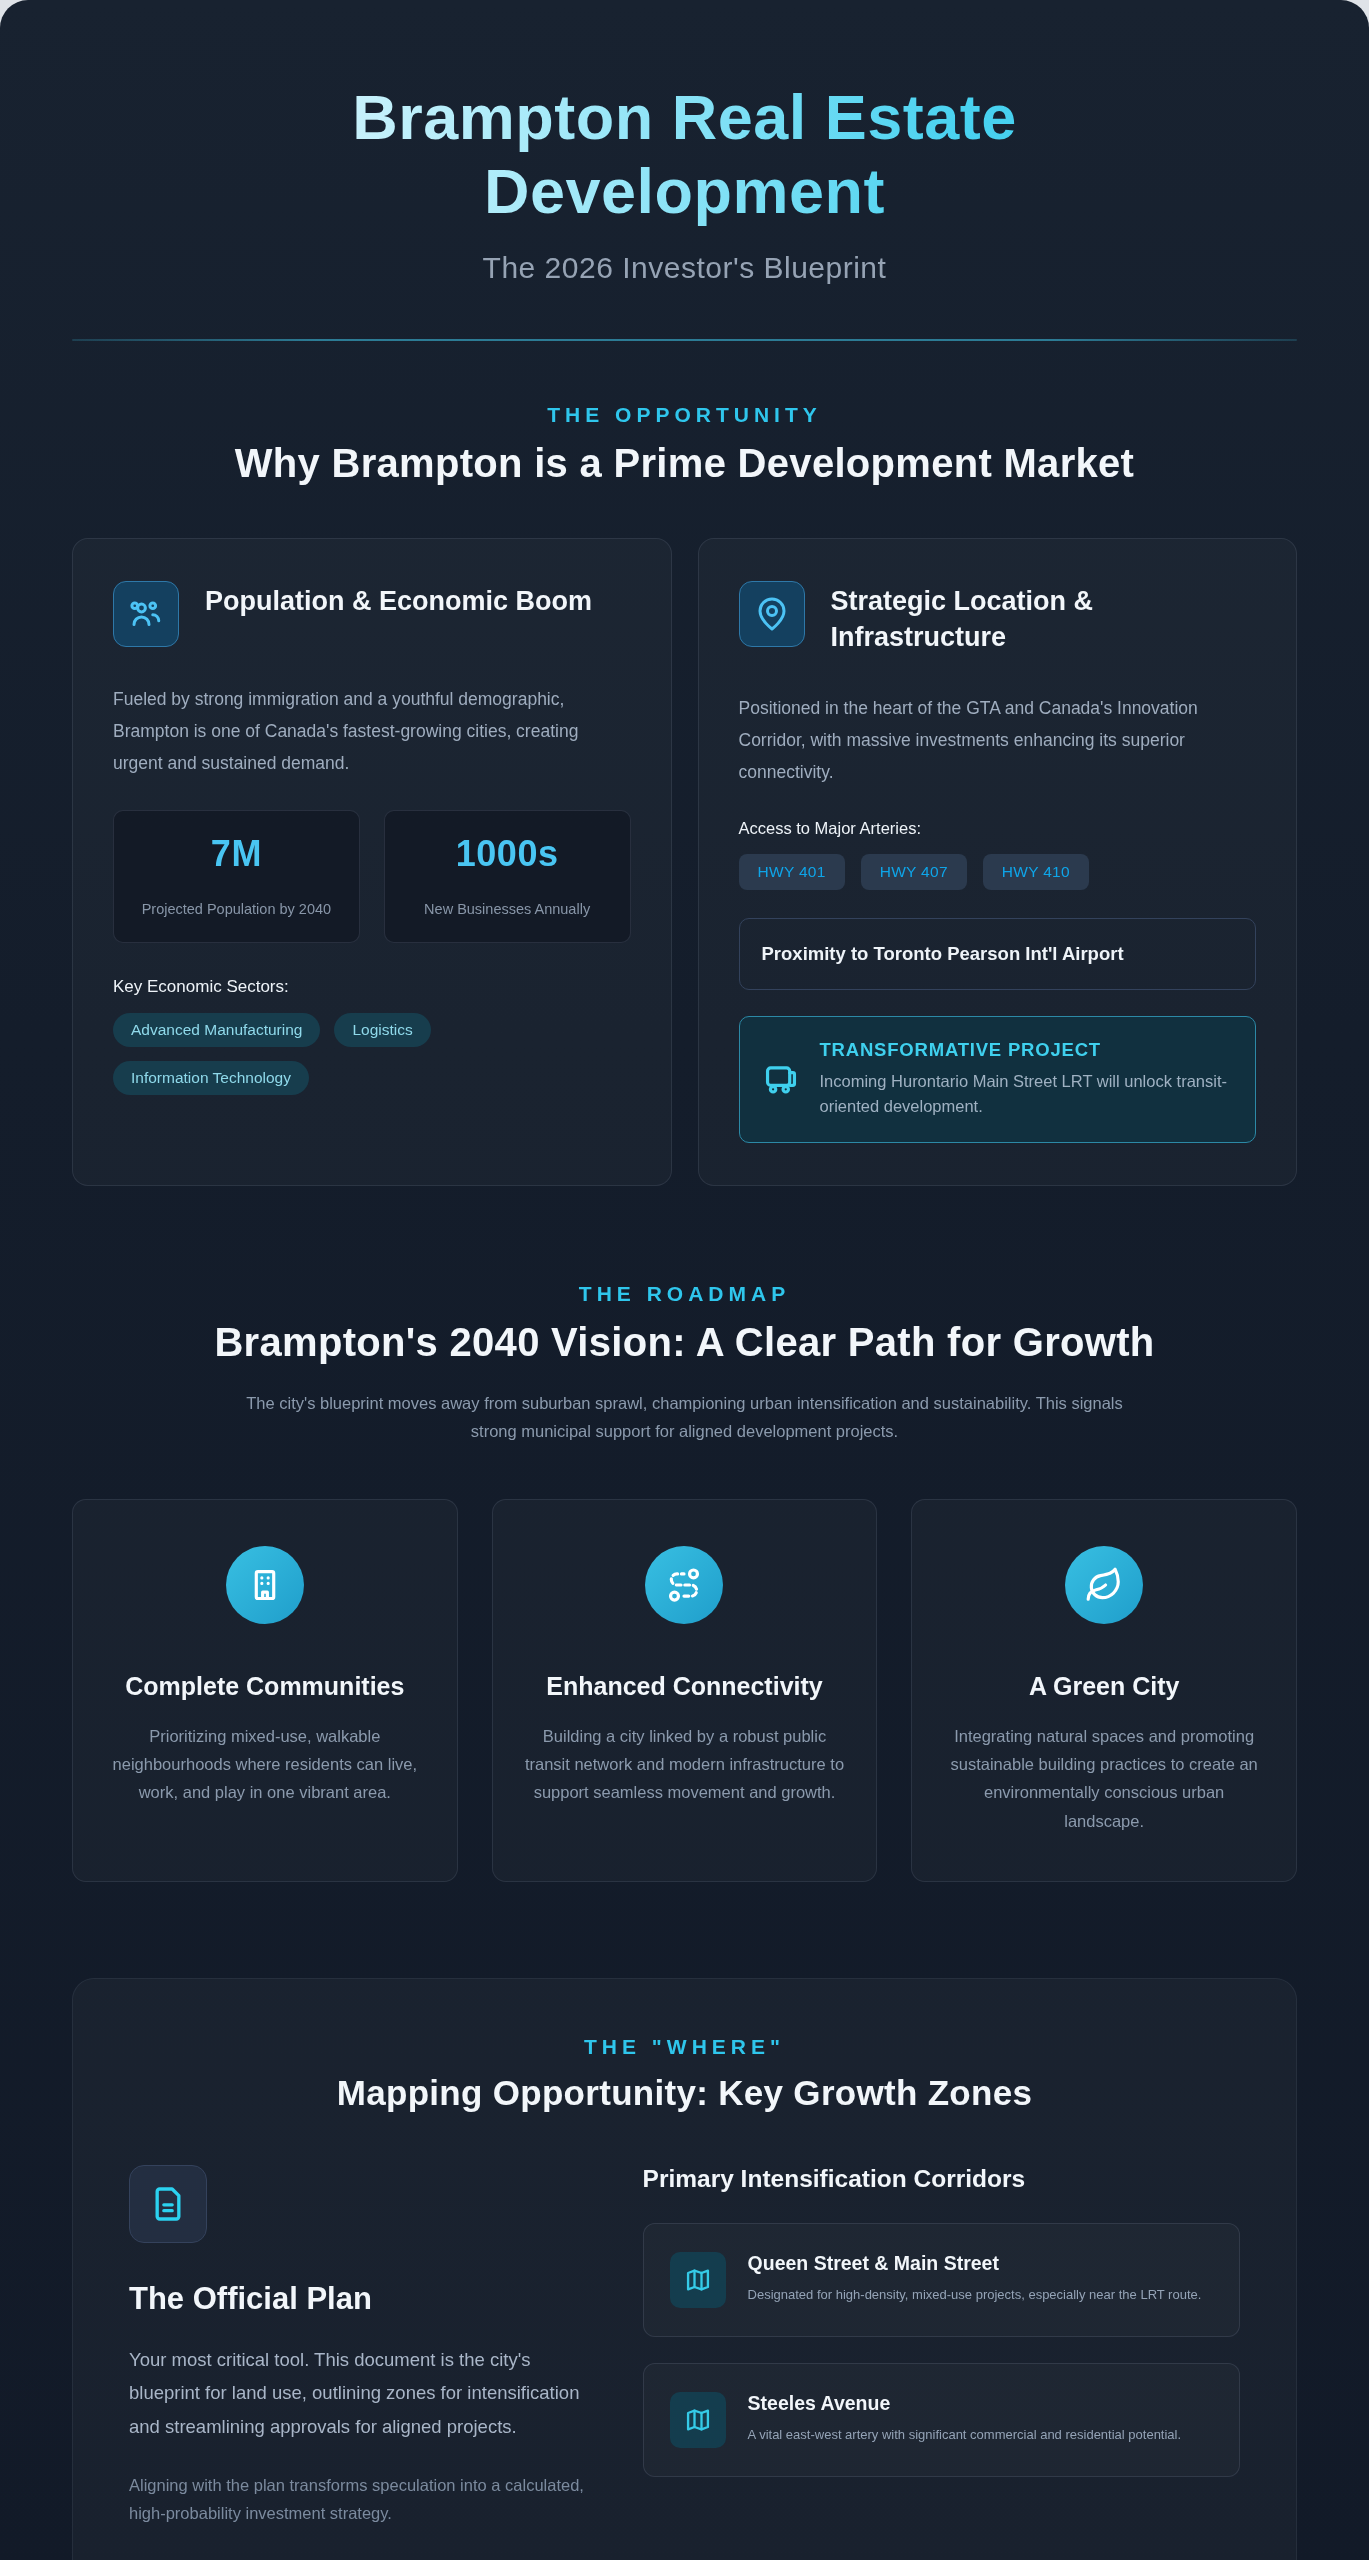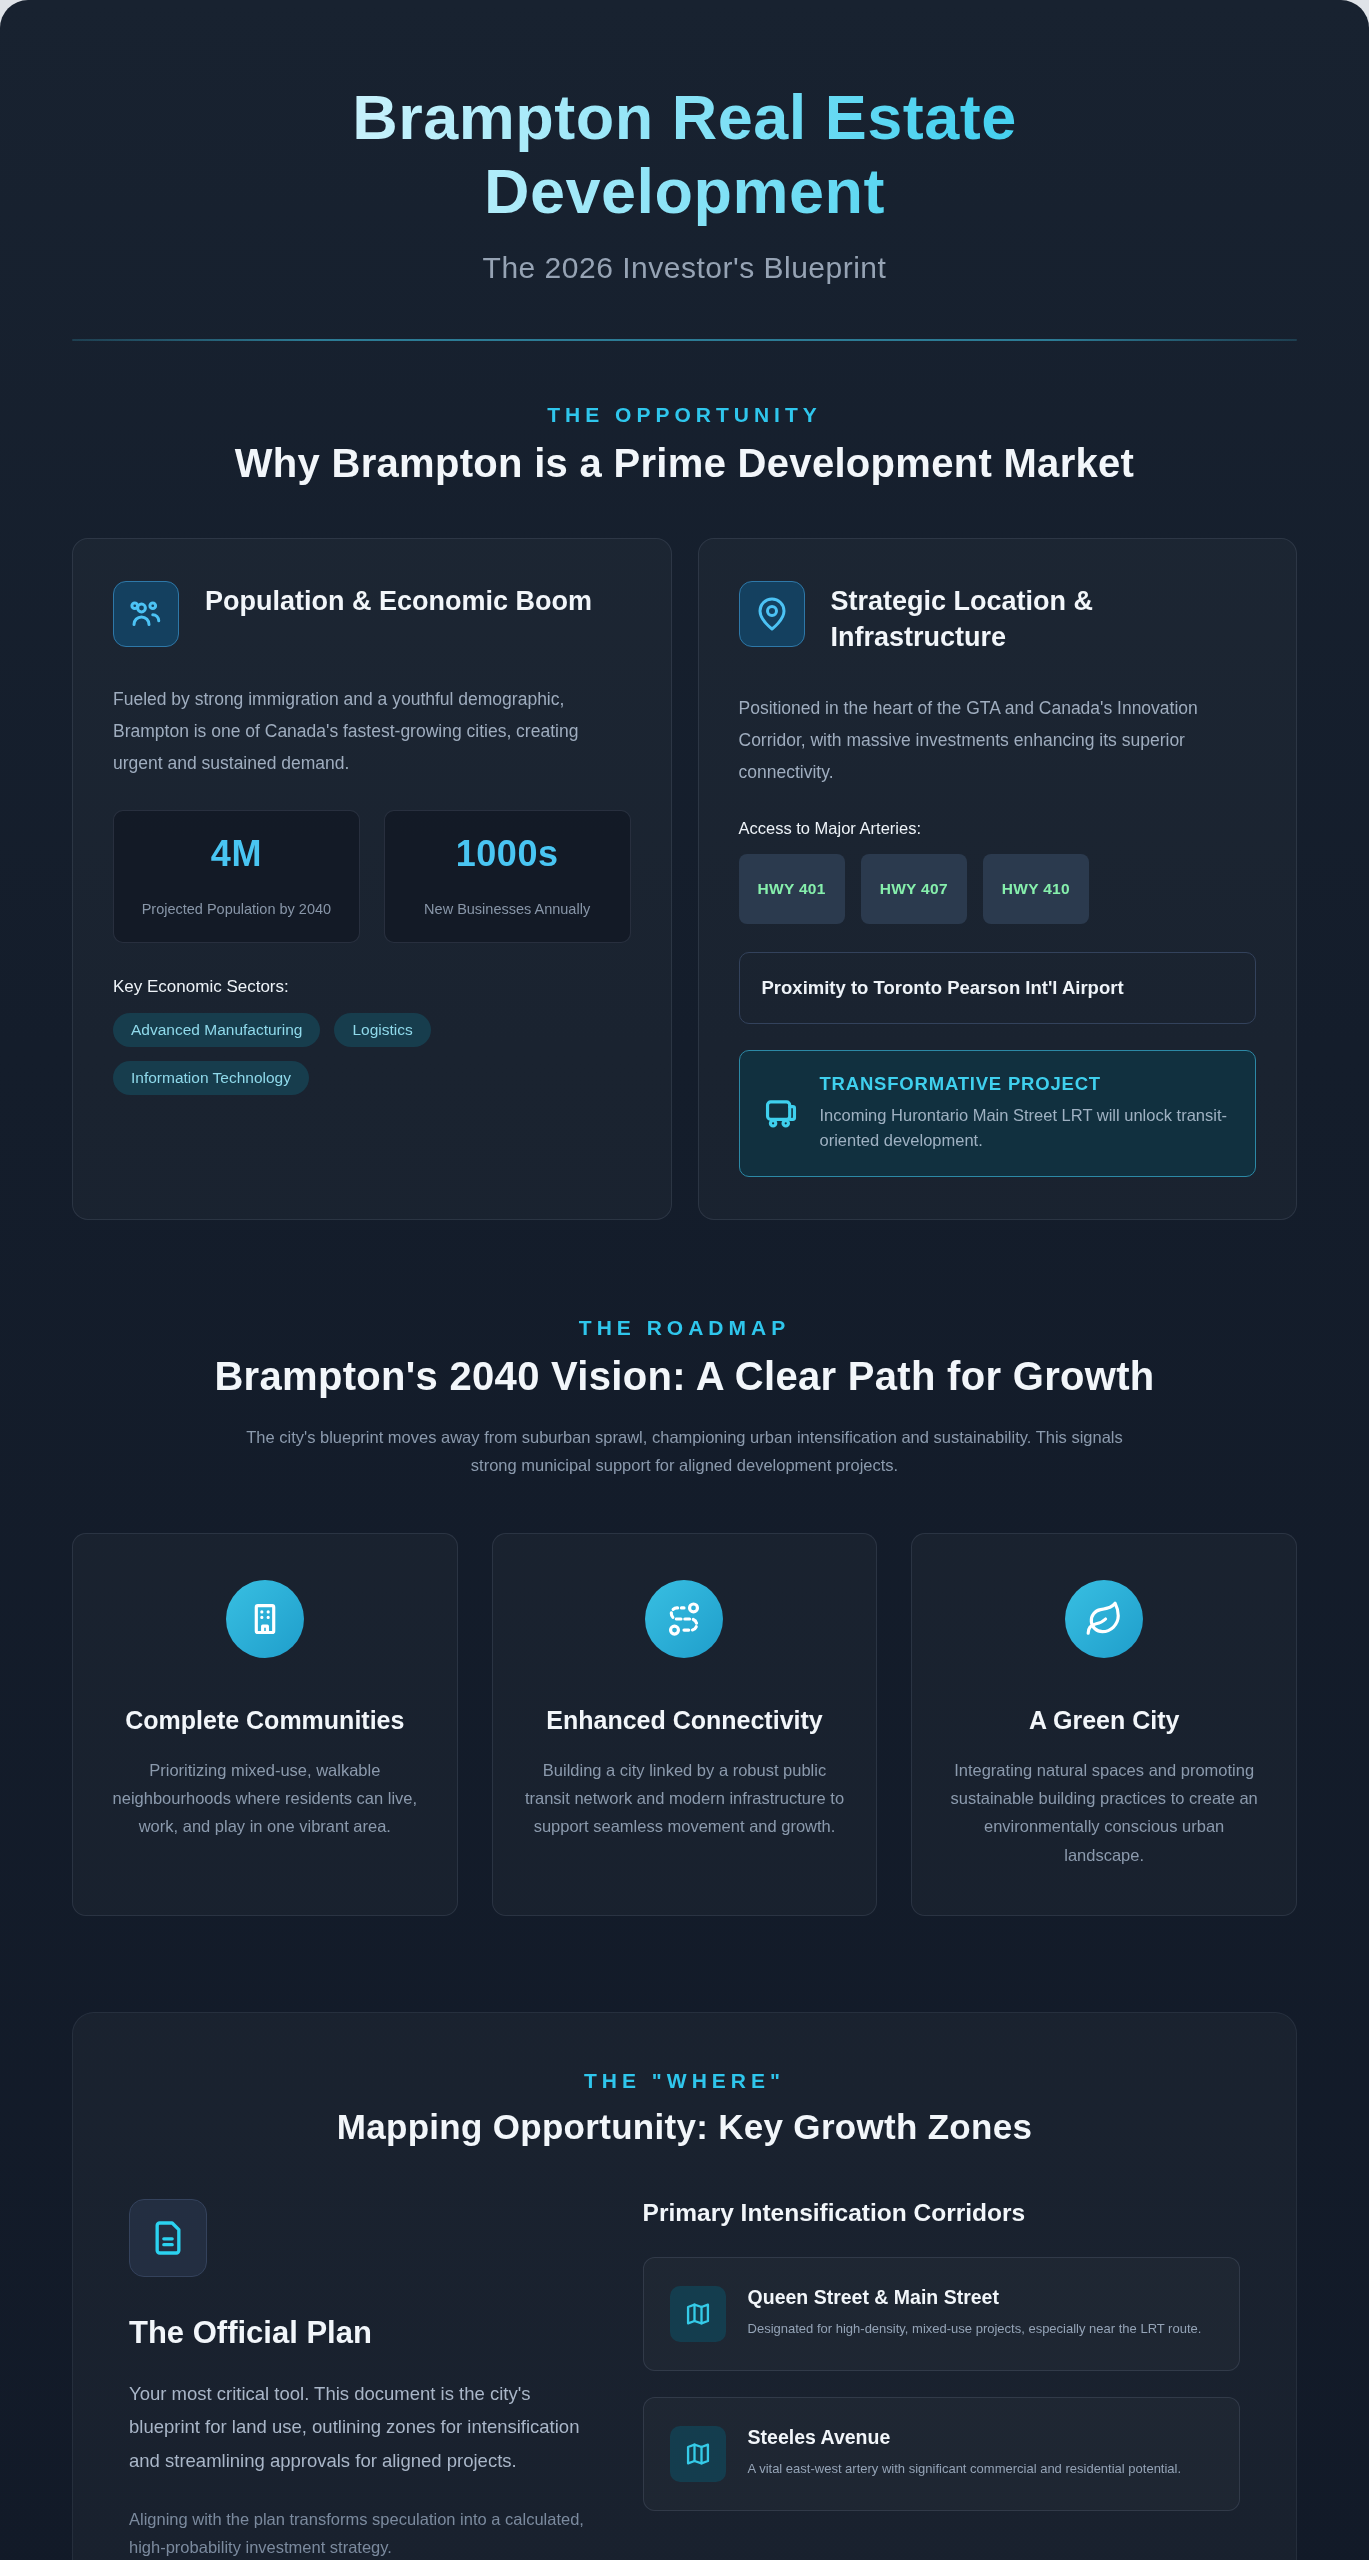--- a/index.html
+++ b/index.html
@@ -65,22 +65,22 @@
 
   .mini-label { margin-top: 34px; font-size: 17px; font-weight: 400; color: #eef3f8; }
   .chips { margin-top: 16px; display: flex; flex-wrap: wrap; gap: 14px; }
   .chip {
     background: #173d4d; color: #8fd9ea; font-size: 15.5px;
     padding: 8px 18px; border-radius: 999px; white-space: nowrap;
   }
 
   .badges { margin-top: 16px; display: flex; gap: 16px; }
   .badge {
-    background: #2b3a4e; color: #86efac; font-weight: 700; font-size: 15.5px;
-    padding: 26px 19px; border-radius: 8px; letter-spacing: 0.3px;
+    background: #2b3a4e; color: #0ea5e9; font-weight: 400; font-size: 15.5px;
+    padding: 9px 19px; border-radius: 8px; letter-spacing: 0.3px;
   }
   .outline-box {
     margin-top: 28px; border: 1px solid #33425c; border-radius: 10px;
     padding: 24px 22px; font-size: 18.5px; font-weight: 800; color: #eef3f8;
   }
   .project-box {
     margin-top: 26px; border: 1.5px solid #2c89a6; background: #11303f;
     border-radius: 10px; padding: 22px 22px; display: flex; gap: 20px; align-items: center;
   }
   .project-box .p-icon { flex: 0 0 auto; color: #3fd0ee; display: flex; }
@@ -163,21 +163,21 @@
                 <circle cx="4.5" cy="6.5" r="1.9"></circle>
                 <path d="M16.5 12.5c2.2 0 4 1.8 4 4"></path>
               </svg>
             </div>
             <h3>Population &amp; Economic Boom</h3>
           </div>
           <p class="card-body">Fueled by strong immigration and a youthful demographic, Brampton is one of Canada's fastest-growing cities, creating urgent and sustained demand.</p>
 
           <div class="stats">
             <div class="stat">
-              <div class="value">4M</div>
+              <div class="value">7M</div>
               <div class="label">Projected Population by 2040</div>
             </div>
             <div class="stat">
               <div class="value">1000s</div>
               <div class="label">New Businesses Annually</div>
             </div>
           </div>
 
           <div class="mini-label">Key Economic Sectors:</div>
           <div class="chips">

